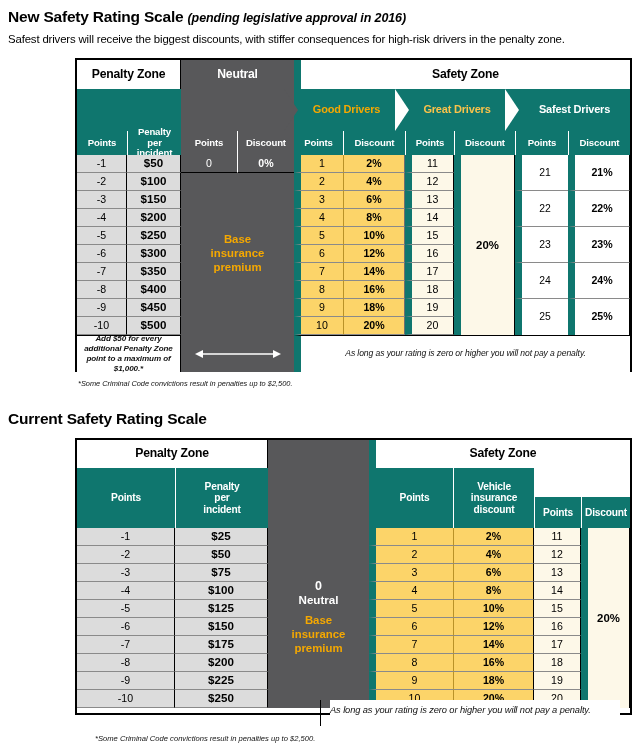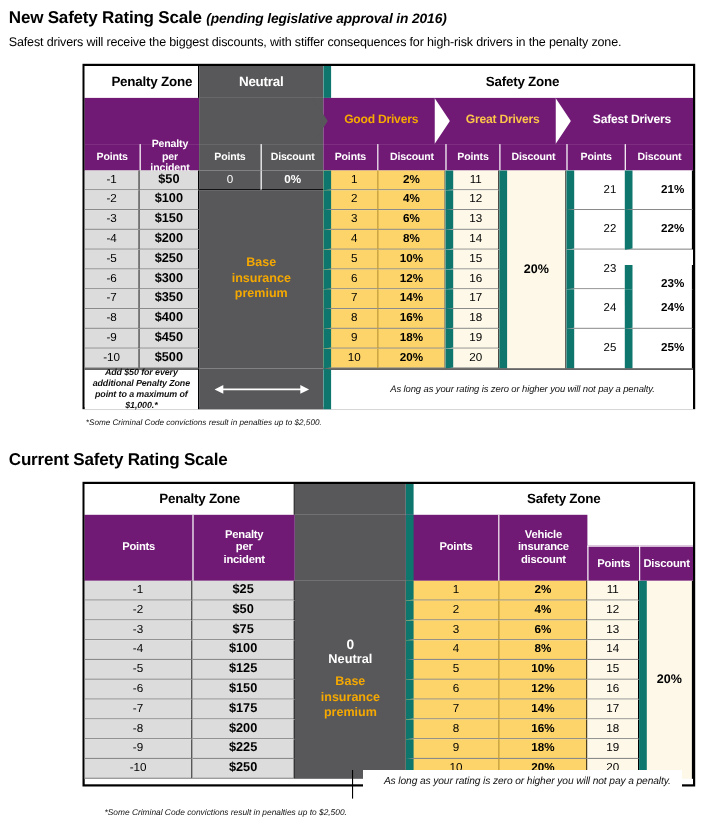--- a/index.html
+++ b/index.html
@@ -21,22 +21,22 @@
   .h-lede{
     position:absolute;font-size:11.4px;color:#000;white-space:nowrap;letter-spacing:-0.15px;
   }
 
   
   .tbl{position:absolute;border:2px solid #000;box-sizing:border-box;background:#fff;}
 
   .cell{position:absolute;box-sizing:border-box;display:flex;align-items:center;justify-content:center;
         text-align:center;line-height:1.08;}
 
-  .blk{background:#701a75;color:#fff;text-align:center;}
-  .wht{background:#fff;color:#000;padding-left:19px;}
+  .blk{background:#0f766e;color:#fff;text-align:center;}
+  .wht{background:#fff;color:#000;}
   .gry{background:#58585a;color:#fff;}
   .grey-data{background:#dcdcdc;color:#000;}
   .gold{background:#fcd469;color:#000;}
   .cream{background:#fdf8e8;color:#000;}
 
   .hdr-zone{font-size:12.2px;font-weight:bold;letter-spacing:-0.2px;}
   .hdr-tier{font-size:11px;font-weight:bold;letter-spacing:-0.2px;}
   .tier-good{color:#f5a800;}
   .tier-great{color:#fbc34a;}
   .tier-safe{color:#ffffff;}
@@ -189,21 +189,21 @@
       </div>
 
     <div class="cell cream d-pct brd-l brd-r" style="left:377px;top:95px;width:61px;height:180px;font-size:11.4px;">20%</div>
 
     <div id="new-safest-col">
         <div class="cell wht d-pt-sm brd-l" style="left:438px;top:95px;width:53px;height:36px;border-bottom:1px solid #8a8a8a;">21</div>
         <div class="cell wht d-pct brd-l brd-r" style="left:491px;top:95px;width:62px;height:36px;border-bottom:1px solid #8a8a8a;">21%</div>
         <div class="cell wht d-pt-sm brd-l" style="left:438px;top:131px;width:53px;height:36px;border-bottom:1px solid #8a8a8a;">22</div>
         <div class="cell wht d-pct brd-l brd-r" style="left:491px;top:131px;width:62px;height:36px;border-bottom:1px solid #8a8a8a;">22%</div>
         <div class="cell wht d-pt-sm brd-l" style="left:438px;top:167px;width:53px;height:36px;border-bottom:1px solid #8a8a8a;">23</div>
-        <div class="cell wht d-pct brd-l brd-r" style="left:491px;top:181px;width:62px;height:36px;border-bottom:1px solid #8a8a8a;">23%</div>
+        <div class="cell wht d-pct brd-l brd-r" style="left:491px;top:167px;width:62px;height:36px;border-bottom:1px solid #8a8a8a;">23%</div>
         <div class="cell wht d-pt-sm brd-l" style="left:438px;top:203px;width:53px;height:36px;border-bottom:1px solid #8a8a8a;">24</div>
         <div class="cell wht d-pct brd-l brd-r" style="left:491px;top:203px;width:62px;height:36px;border-bottom:1px solid #8a8a8a;">24%</div>
         <div class="cell wht d-pt-sm brd-l" style="left:438px;top:239px;width:53px;height:36px;">25</div>
         <div class="cell wht d-pct brd-l brd-r" style="left:491px;top:239px;width:62px;height:36px;">25%</div>
       </div>
 
     <div class="cell wht note brd-t brd-r" style="left:0;top:275px;width:104px;height:37px;padding:0 4px;flex-direction:column;">
       <span>Add $50 for every additional Penalty Zone point to a maximum of $1,000.*</span>
     </div>
     <div class="cell gry" style="left:104px;top:275px;width:113px;height:37px;">

